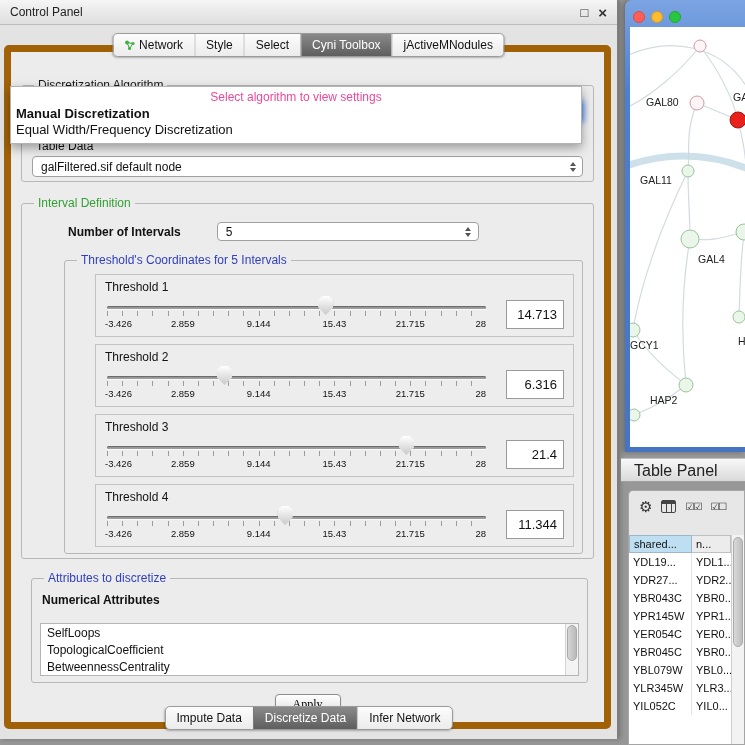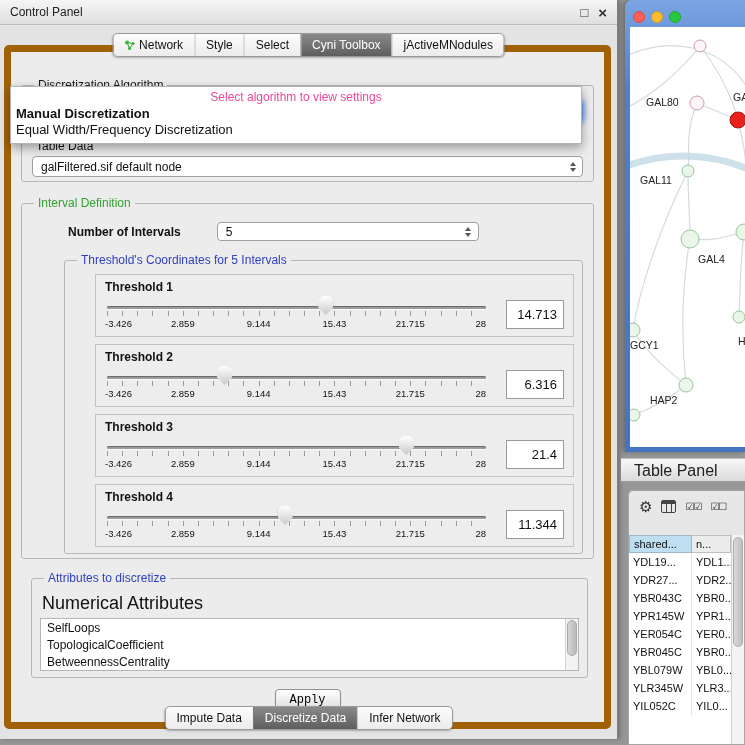--- a/index.html
+++ b/index.html
@@ -1,18 +1,18 @@
 <!DOCTYPE html>
 <html><head>
 <meta charset="utf-8">
 <style>
   *{box-sizing:border-box;margin:0;padding:0;}
   html,body{width:745px;height:745px;}
   body{position:relative;overflow:hidden;background:#979797;font-family:"Liberation Sans",sans-serif;color:#111;}
-  button{font-family:Liberation Mono, monospace;}
+  button{font-family:Liberation Serif, serif;}
 
   
   .cp{position:absolute;left:0;top:0;width:618px;height:739px;background:#e3e3e3;border-right:1px solid #7e7e7e;box-shadow:2px 0 5px rgba(0,0,0,.25);}
   .cp-titlebar{height:25px;background:linear-gradient(#f5f5f5,#dfdfdf);border-bottom:1px solid #bcbcbc;display:flex;align-items:center;font-size:12px;padding:0 10px;color:#222;}
   .cp-title{flex:1;}
   .winbtn{font-size:13px;color:#333;margin-left:10px;line-height:1;cursor:default;}
   .winbtn.close{font-weight:bold;font-size:15px;}
   .cp-body{position:absolute;left:4px;right:6px;top:45px;bottom:10px;background:#ececec;border:7px solid #a16207;border-radius:5px;padding:26px 8px 0;}
 
   
@@ -39,34 +39,34 @@
   .algo-combo{margin:7px 4px 0;box-shadow:0 0 5px 2px rgba(100,155,245,.85);border-color:#7aa4ee;}
   .td-label{font-size:12px;margin:17px 0 3px 8px;}
   .td-combo{margin:0 4px;}
 
   .fs-interval{margin:14px 2px 0;padding-bottom:4px;}
   .noi-row{display:flex;align-items:center;margin:10px 0 0 40px;}
   .noi-label{font-weight:bold;font-size:12px;}
   .noi-combo{width:262px;margin-left:36px;height:19px;}
   .fs-thresholds{margin:12px 4px 0 36px;padding:0 6px 6px;}
   .threshold-box{border:1px solid #c3c3c3;background:#ededed;margin:7px 2px 0 24px;padding:5px 9px 2px;}
-  .th-title{font-weight:bold;font-size:12px;}
+  .th-title{font-weight:normal;font-size:12px;}
   .slider-row{display:flex;align-items:center;}
   .slider{position:relative;flex:1;height:40px;margin:0 6px 0 2px;}
   .track{position:absolute;left:0;right:0;top:12px;height:3px;border-radius:2px;background:#9e9e9e;box-shadow:inset 0 1px 1px rgba(0,0,0,.35),0 1px 0 rgba(255,255,255,.7);}
   .ticks{position:absolute;left:0;right:0;top:17px;height:5px;background-image:repeating-linear-gradient(90deg,#9b9b9b 0,#9b9b9b 1px,transparent 1px,transparent 4%);}
   .scale{position:absolute;left:0;right:0;top:24px;height:12px;}
   .scale span{position:absolute;font-size:9.5px;color:#111;transform:translateX(-50%);white-space:nowrap;}
   .scale span.first{transform:translateX(-2px);}
   .scale span.last{transform:translateX(-100%);}
   .thumb{position:absolute;top:2px;width:15px;height:19px;margin-left:-7.5px;background:linear-gradient(#ffffff,#c9c9c9);clip-path:polygon(28% 0,72% 0,100% 20%,100% 60%,50% 100%,0 60%,0 20%);filter:drop-shadow(0 0 1px #777);}
   .value-box{width:58px;height:29px;background:#fff;border:1px solid #9a9a9a;font-size:13px;display:flex;align-items:center;justify-content:flex-end;padding-right:6px;margin-left:14px;}
 
   .fs-attrs{margin:12px 8px 0 12px;padding-bottom:6px;}
-  .attrs-sub{font-weight:normal;font-size:18px;margin:6px 0 4px 4px;}
+  .attrs-sub{font-weight:bold;font-size:12px;margin:6px 0 16px 4px;}
   .listbox{position:relative;height:53px;background:#fff;border:1px solid #b5b5b5;margin:0 2px;overflow:hidden;}
   .list-items{position:absolute;left:0;top:1px;right:14px;}
   .list-item{font-size:12px;line-height:17px;padding-left:6px;white-space:nowrap;}
   .vscroll{position:absolute;right:0;top:0;bottom:0;width:13px;background:#f3f3f3;border-left:1px solid #d4d4d4;}
   .vthumb{position:absolute;left:1px;right:1px;top:1px;height:36px;border-radius:5px;background:linear-gradient(90deg,#d6d6d6,#b9b9b9);border:1px solid #aaa;}
 
   .apply-btn{display:block;margin:11px auto 0;min-width:66px;height:21px;border:1px solid #8d8d8d;border-radius:4px;background:linear-gradient(#ffffff,#dedede);font-size:12px;box-shadow:0 1px 1px rgba(0,0,0,.25);padding:0 12px;}
 
   
   .algo-popup{position:absolute;left:10px;top:86px;width:572px;background:#fff;border:1px solid #b3b3b3;box-shadow:0 4px 10px rgba(0,0,0,.35);z-index:40;padding-bottom:5px;}

